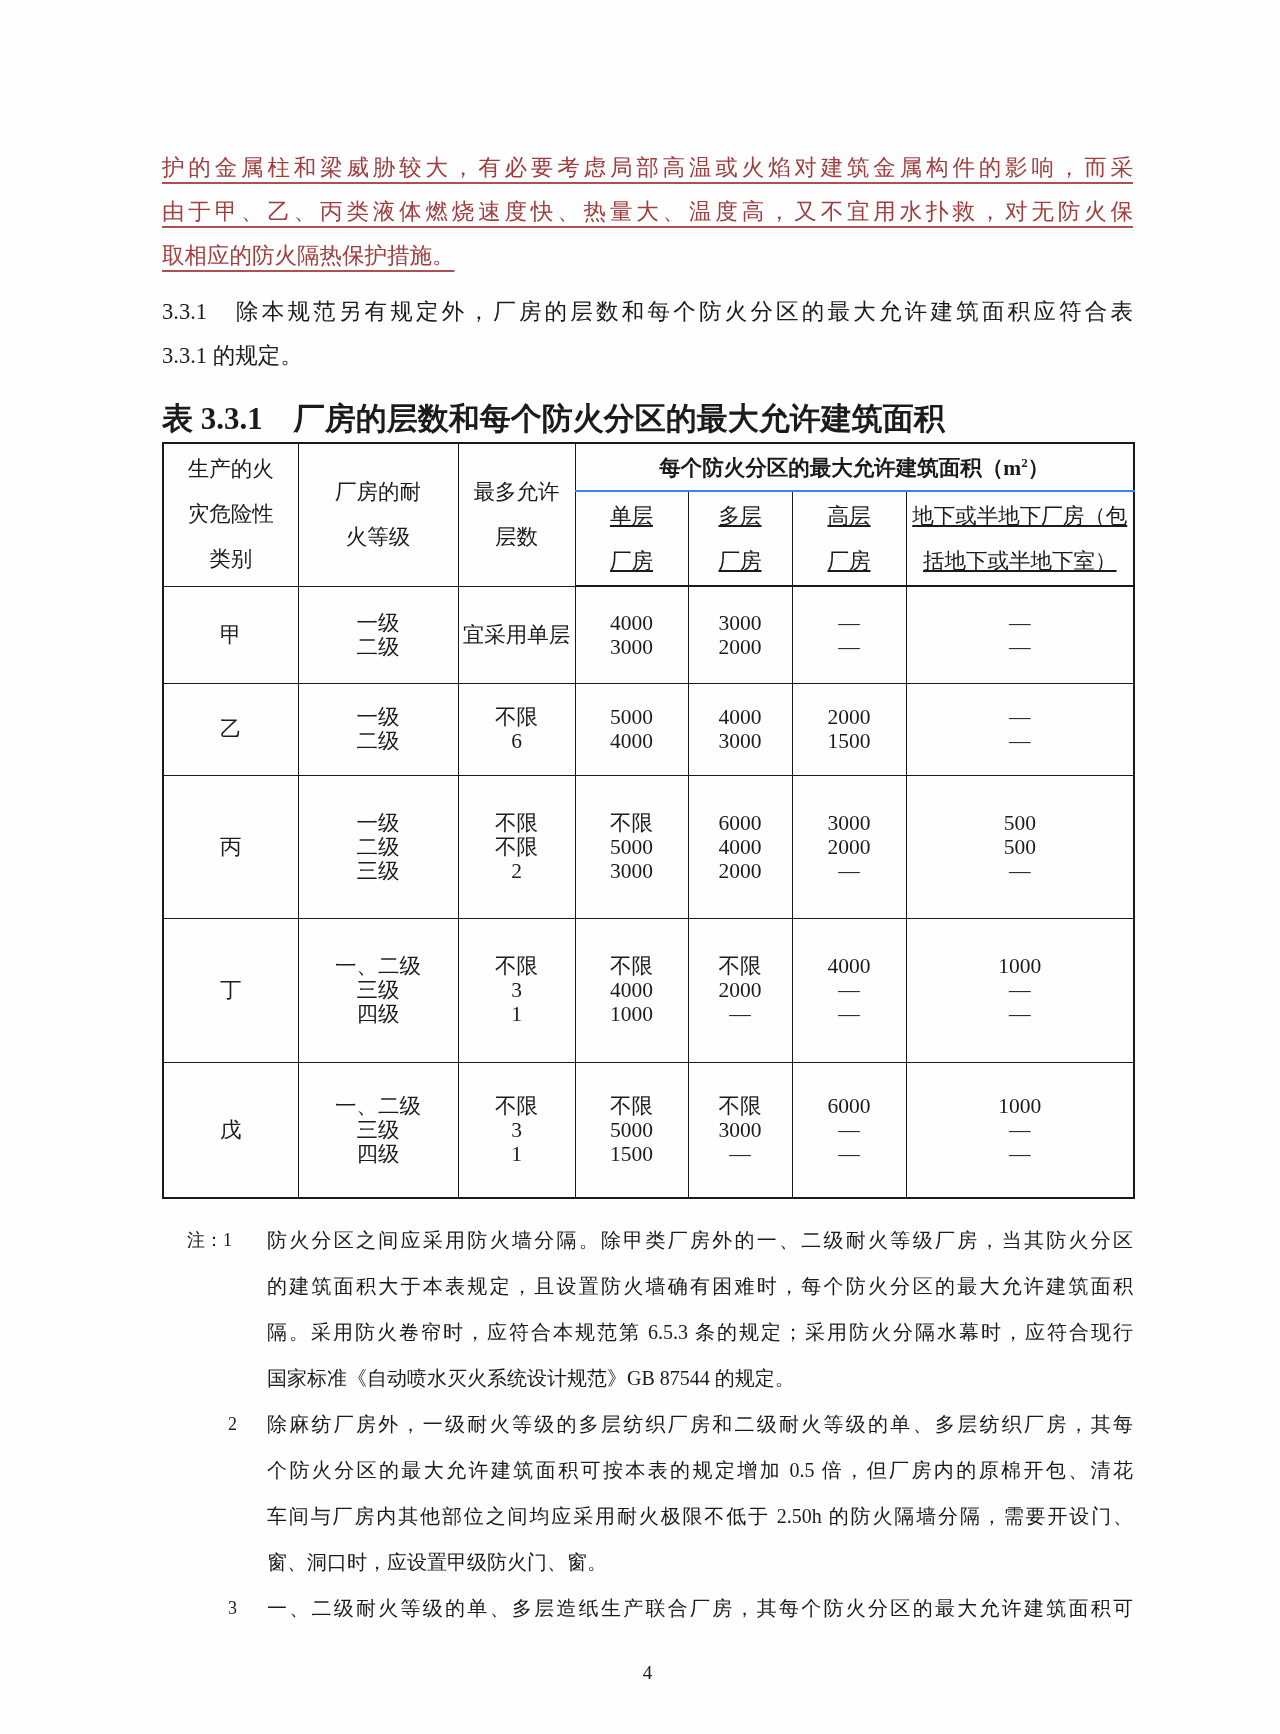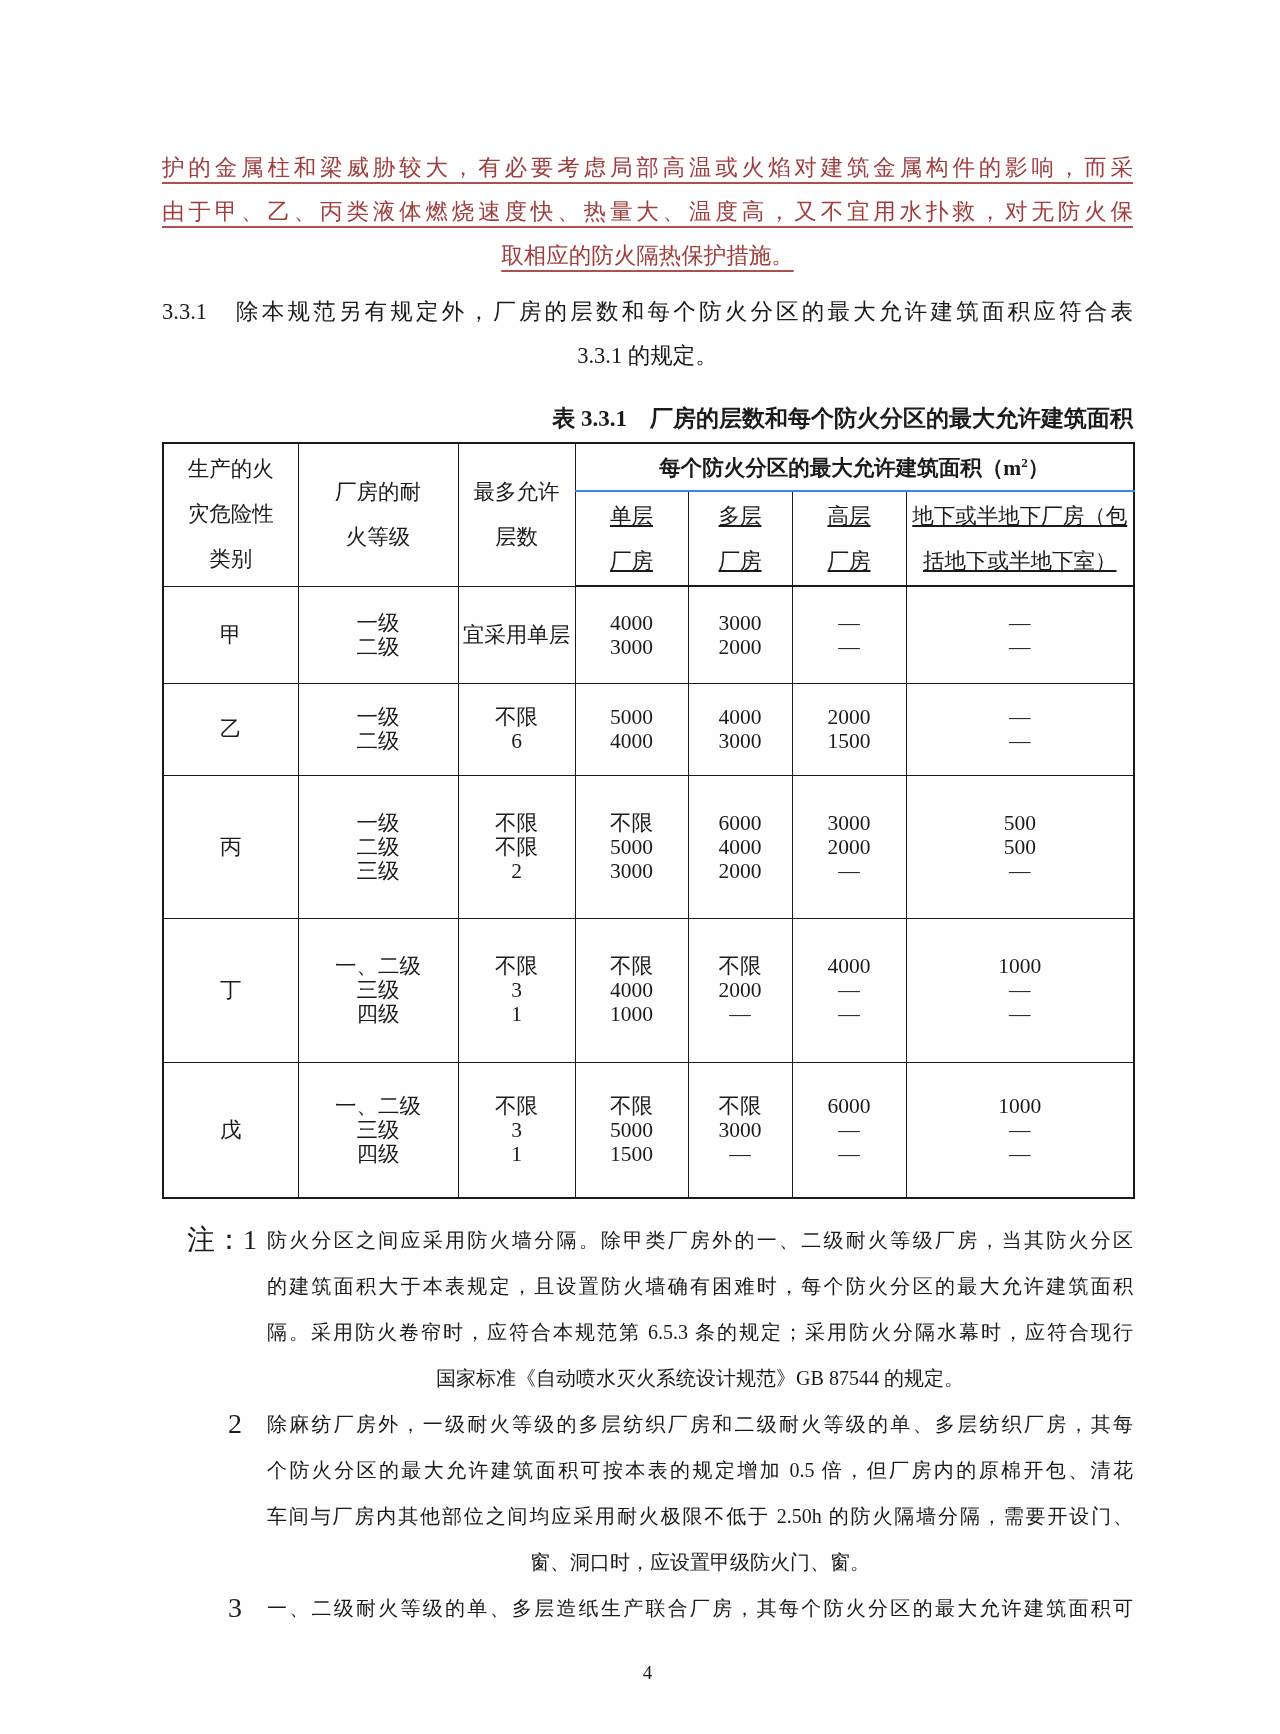--- a/index.html
+++ b/index.html
@@ -7,37 +7,37 @@
     position:relative;
     width:1280px; height:1734px;
     margin:0 auto;
     background:#fefefe;
     font-family:"Liberation Serif","DejaVu Serif",serif;
     color:#1b1b1b;
     overflow:hidden;
   }
   .content { position:absolute; left:162px; top:0; width:971px; }
 
-  .line { font-size:22.5px; line-height:44px; text-align:center; }
+  .line { font-size:22.5px; line-height:44px; text-align:left; }
   .stretch { text-align:justify; text-align-last:justify; }
 
   .red-para { padding-top:146px; color:#a03e3e; }
   .red-para .line {
     text-decoration:underline;
     text-decoration-color:#ad5050;
     text-decoration-thickness:1.5px;
     text-underline-offset:7px;
   }
   .clause { margin-top:12px; }
 
   .table-title {
     margin-top:26px;
-    text-align:right;
+    text-align:left;
     font-weight:bold;
-    font-size:23px;
+    font-size:31px;
     line-height:30px;
   }
 
   table.area-table {
     margin-top:8px;
     width:971px;
     border-collapse:collapse;
     table-layout:fixed;
     border:2.5px solid #1a1a1a;
   }
@@ -60,21 +60,21 @@
     display:flex; flex-direction:column;
     justify-content:space-around;
     height:100%;
   }
   .stack div { line-height:24px; }
 
   .notes { margin-top:18px; width:971px; }
   .note { position:relative; padding-left:105px; }
   .note-mark {
     position:absolute; top:0;
-    font-size:28px; line-height:46px;
+    font-size:18px; line-height:46px;
     white-space:nowrap;
     text-align:right;
   }
   .note-mark.first { left:25px; }
   .note-mark.rest  { left:66px; }
   .note-lines .line { font-size:20px; line-height:46px; }
 
   .page-number {
     position:absolute; top:1662px; left:162px; width:971px;
     text-align:center; font-size:19px;

